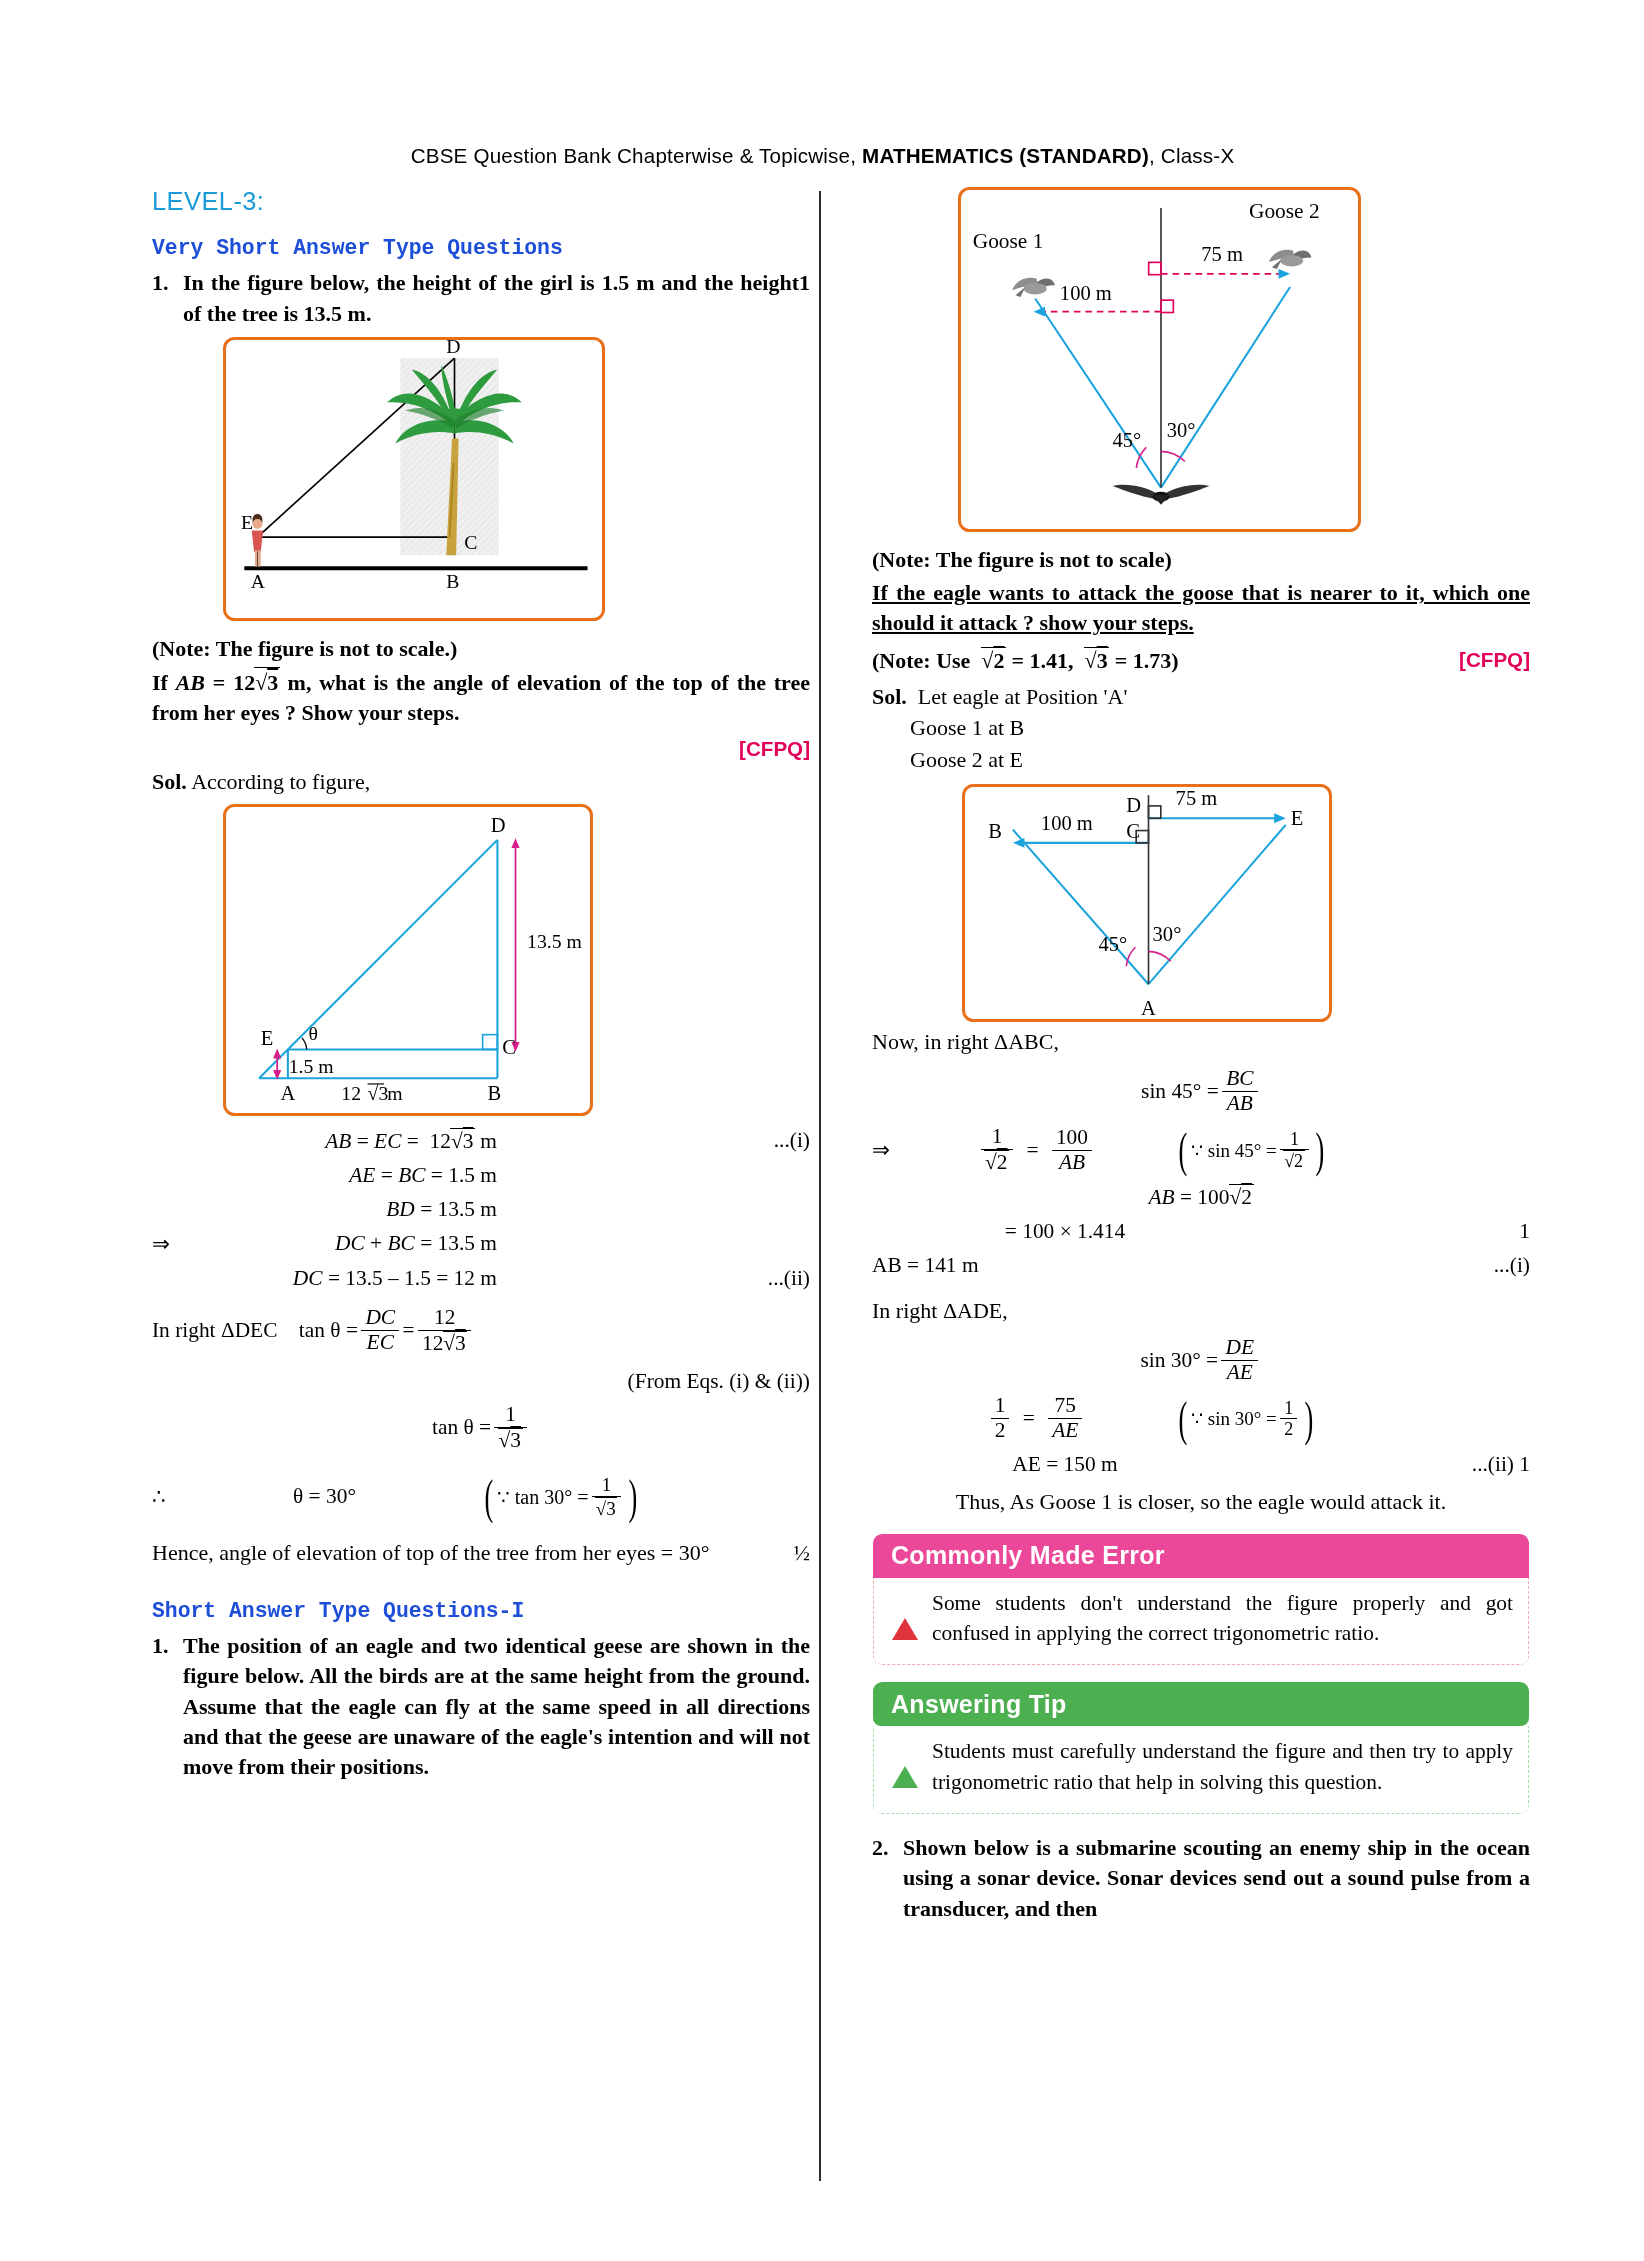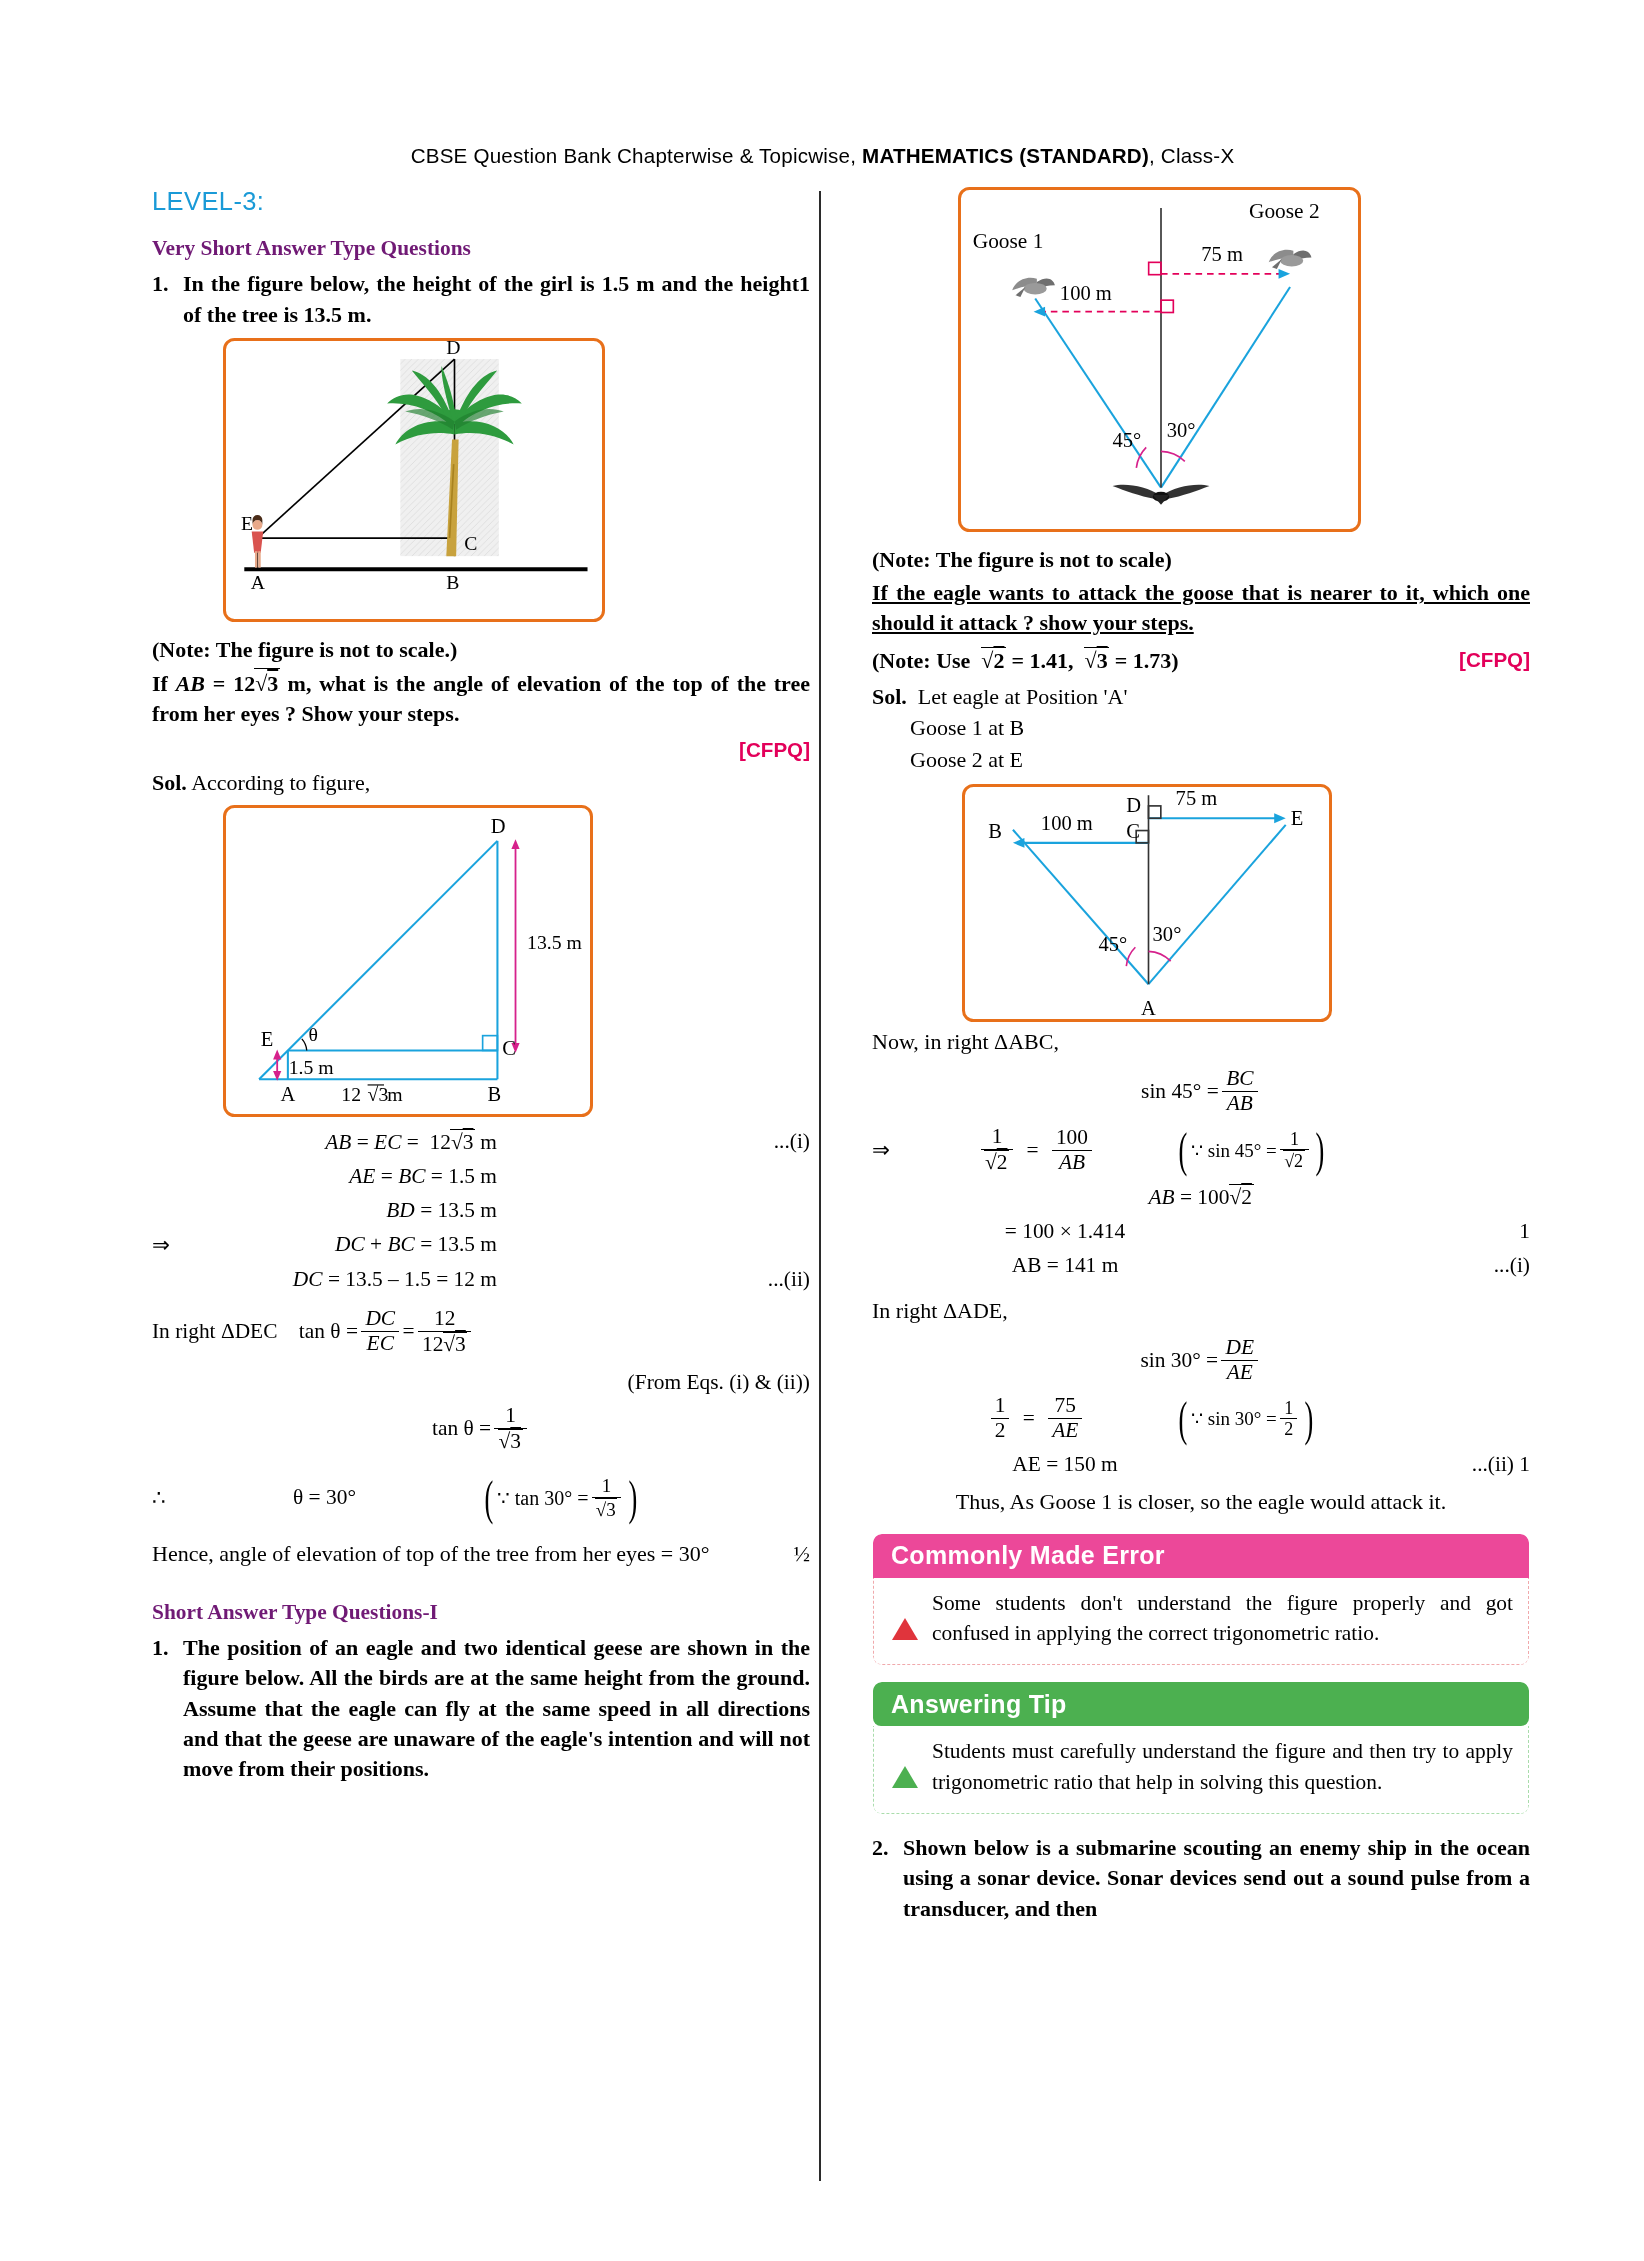--- a/index.html
+++ b/index.html
@@ -53,24 +53,24 @@
 
   .level-title {
     font-family: "Liberation Sans", sans-serif;
     font-weight: normal;
     font-size: 25.5px;
     color: #1a9ad7;
     letter-spacing: 0.4px;
     margin: 0 0 20px 0;
   }
   .sec-title {
-    font-family: Liberation Serif, serif;
+    font-family: Liberation Mono, monospace;
     font-weight: bold;
     font-size: 21.4px;
-    color: #701a75;
+    color: #1d4ed8;
     margin: 0 0 8.2px 0;
   }
   .q {
     font-family: "Liberation Serif", serif;
     font-weight: bold;
     font-size: 22px;
     line-height: 1.38;
     text-align: justify;
     position: relative;
     padding-left: 31px;
@@ -536,21 +536,21 @@
       </div>
 
       <div class="eqrow" style="justify-content:center;">
         <span><span class="it">AB</span> = 100<span class="sqrt">√<span style="text-decoration:overline">2</span></span></span>
       </div>
       <div class="eqrow">
         <span style="width:386px;text-align:center;">= 100 × 1.414</span>
         <span class="tagright">1</span>
       </div>
       <div class="eqrow">
-        <span style="width:386px;text-align:center;">AB = 141 m</span>
+        <span style="width:386px;">AB = 141 m</span>
         <span class="tagright">...(i)</span>
       </div>
 
       <div class="para" style="margin-top:17px;">In right ΔADE,</div>
 
       <div class="eqrow" style="justify-content:center;">
         <span>sin 30° =</span>
         <span class="frac">
           <span class="nu it">DE</span>
           <span class="de it">AE</span>

